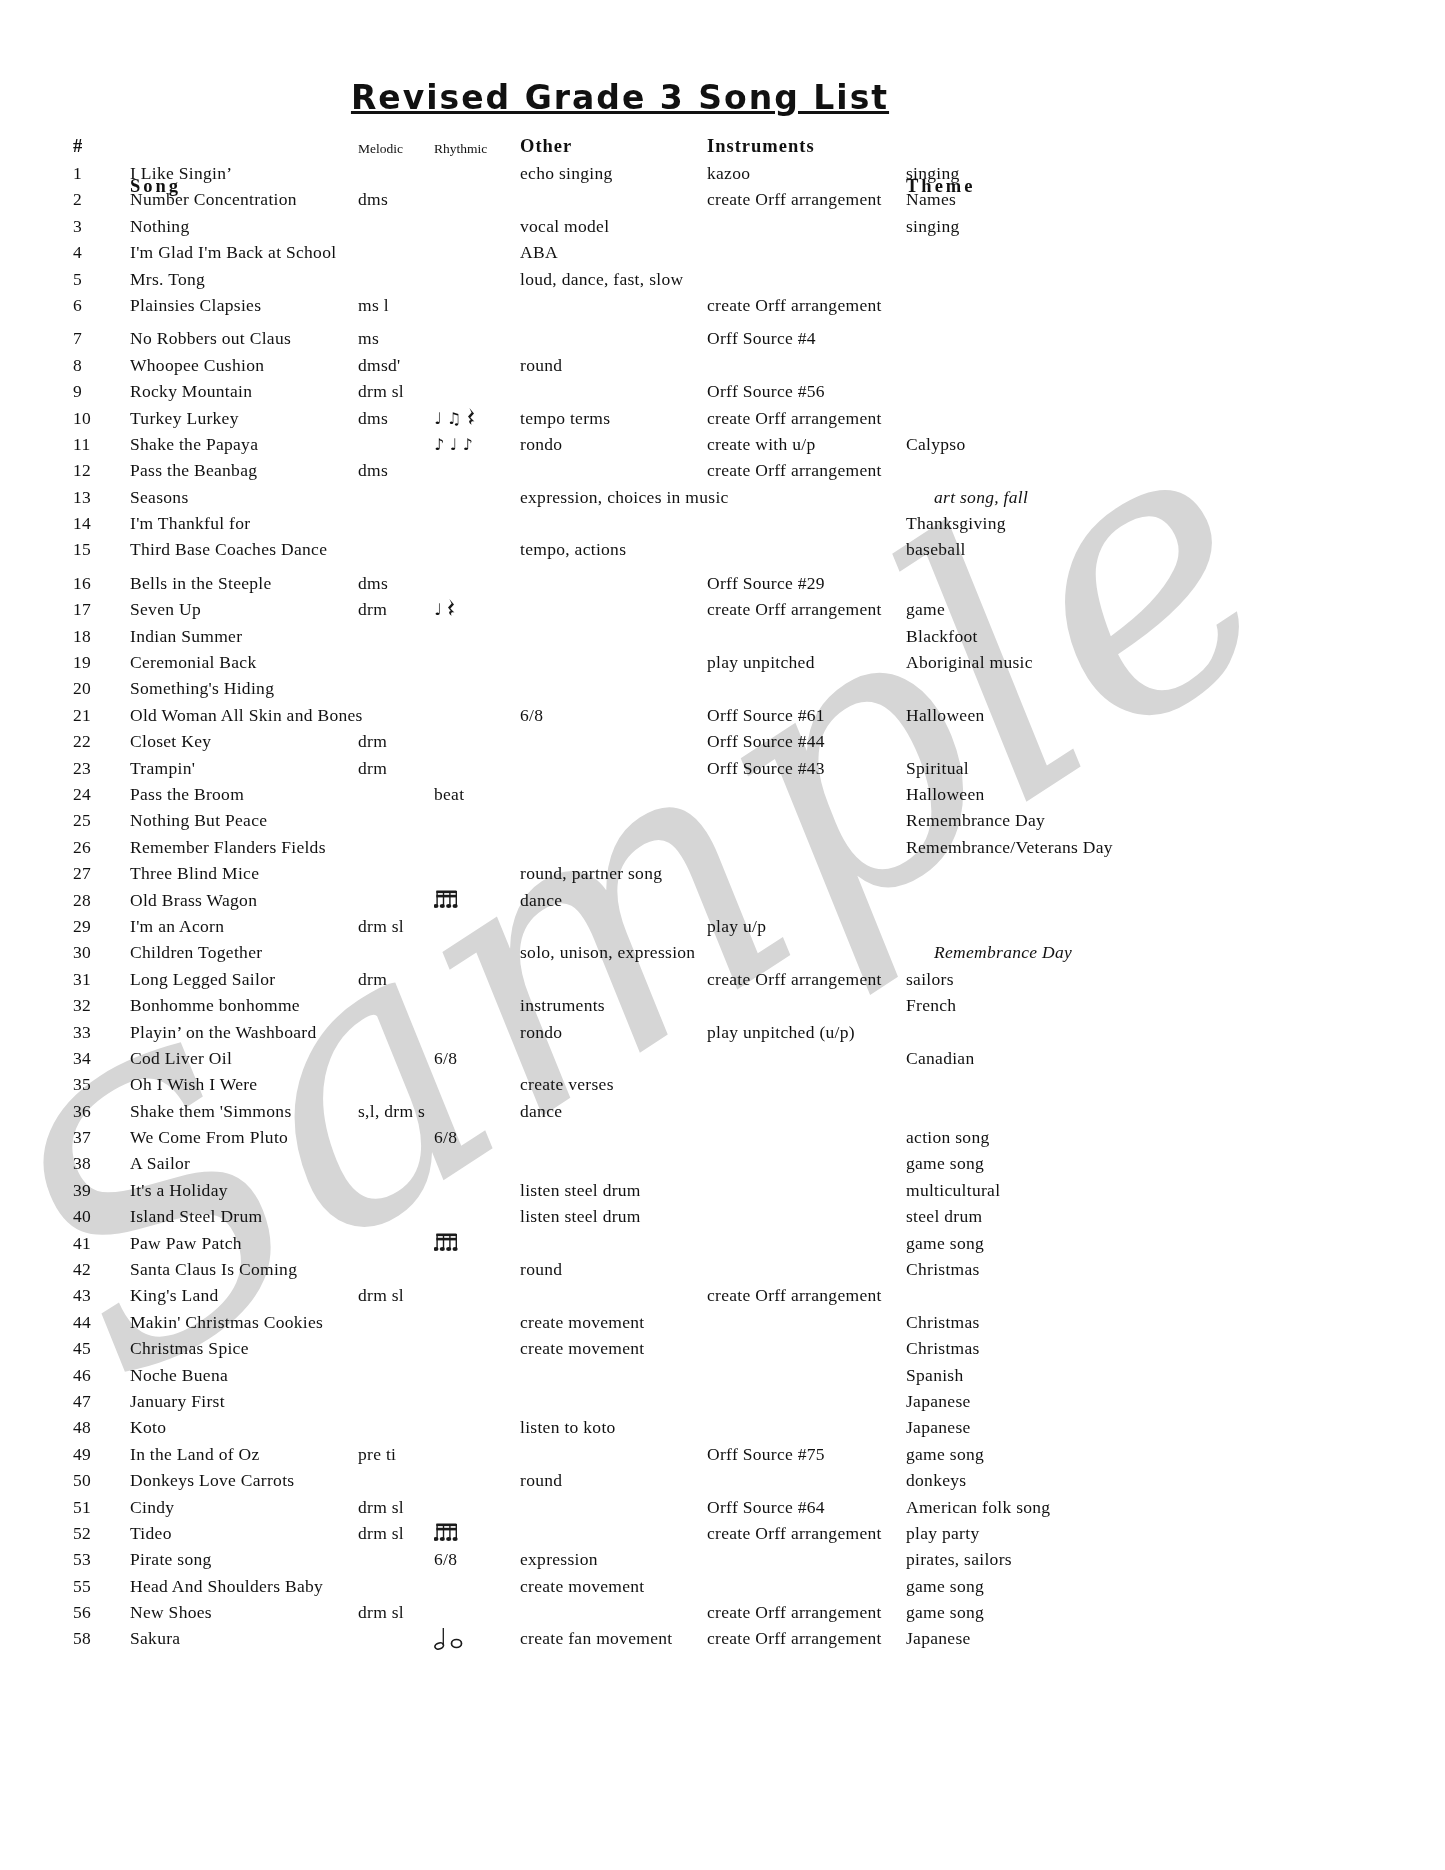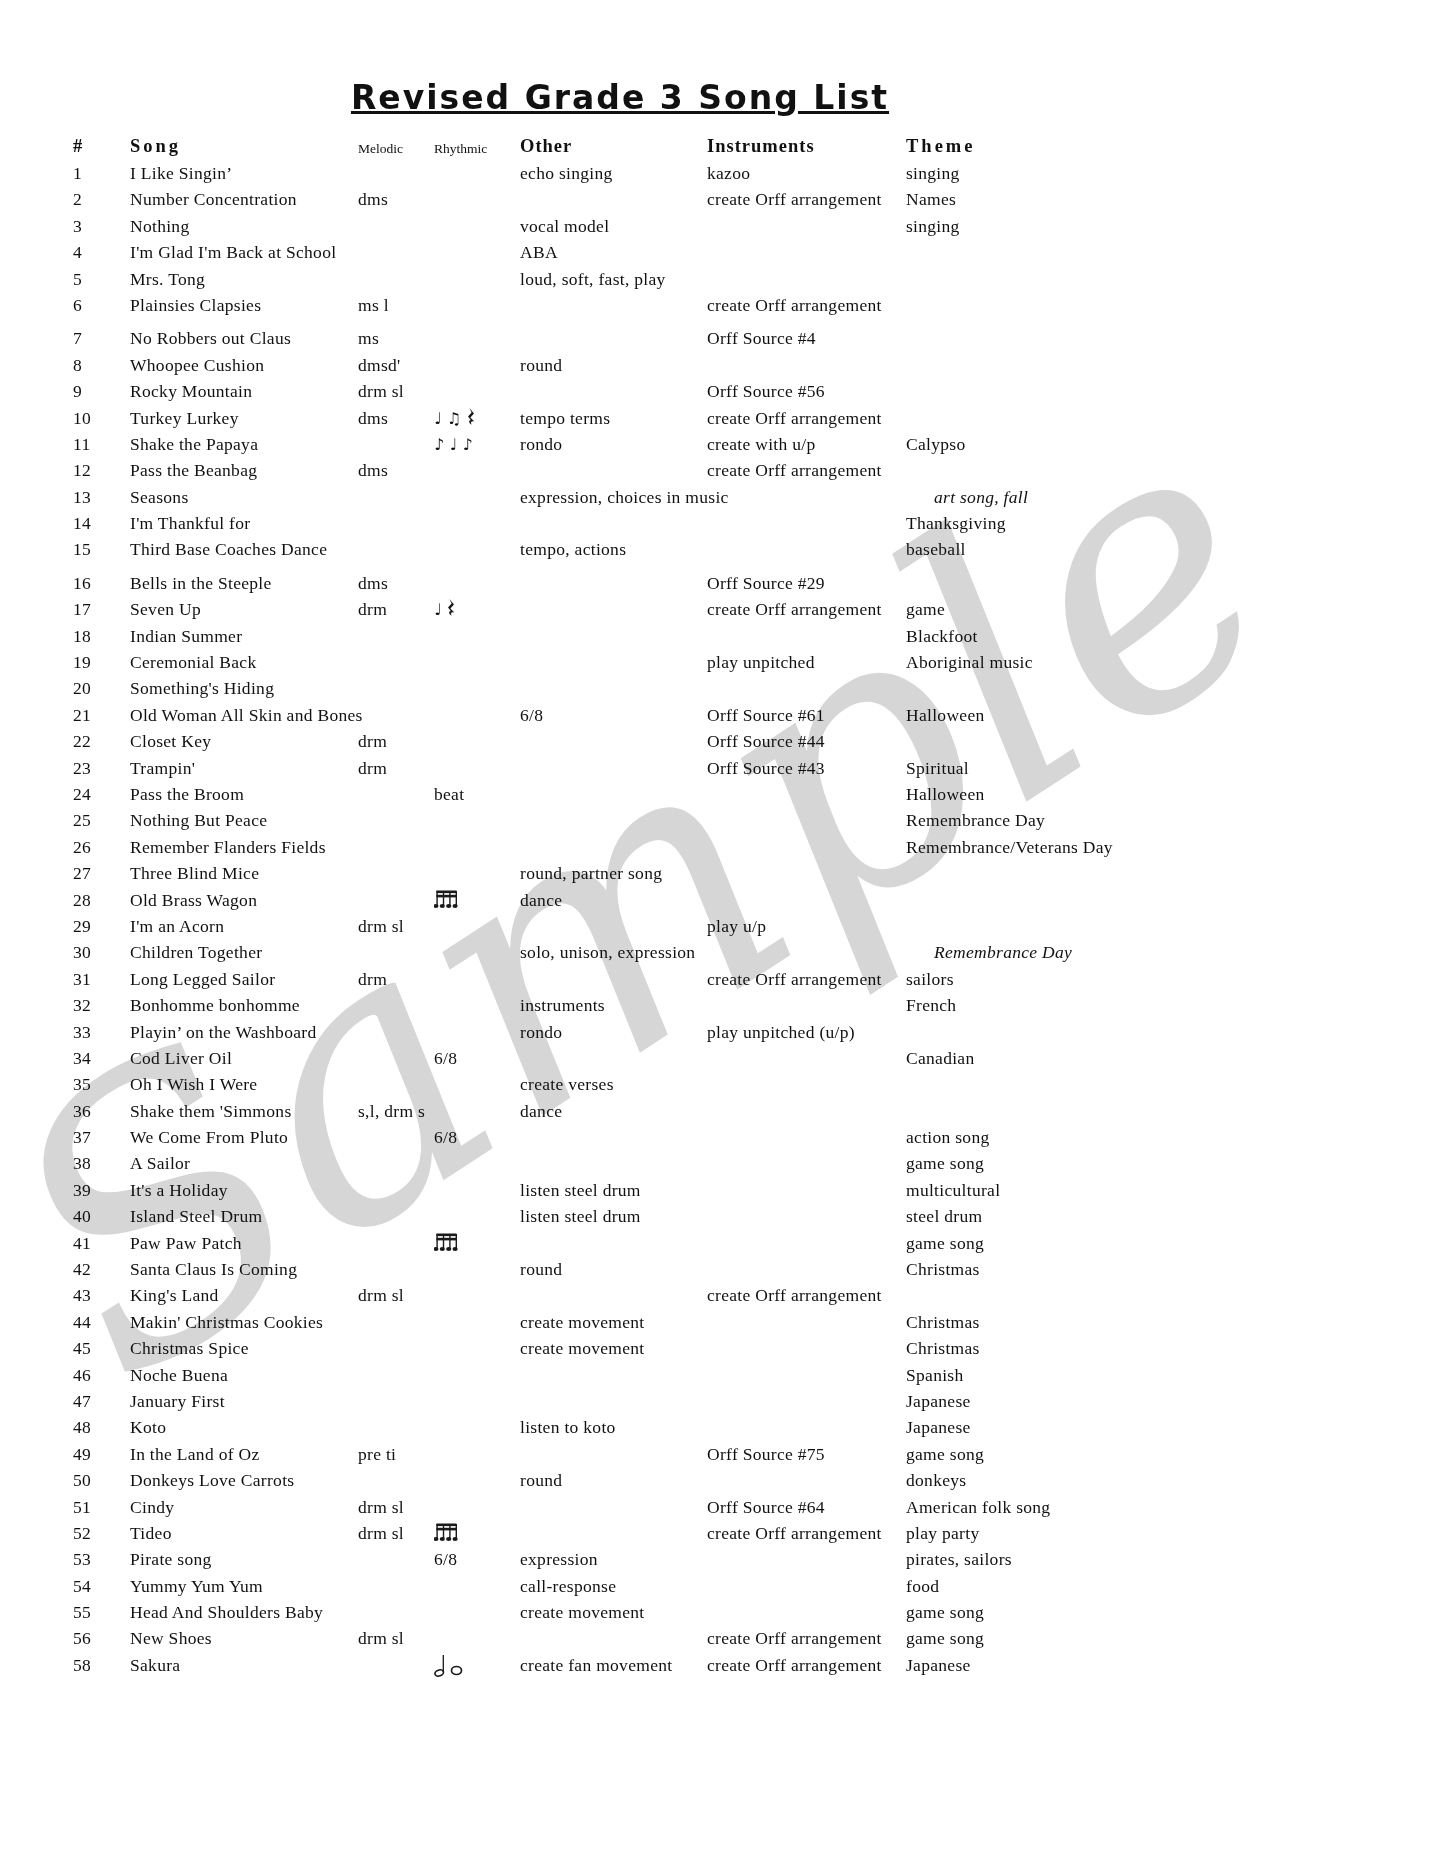--- a/index.html
+++ b/index.html
@@ -32,21 +32,21 @@
     font-weight:700;
     font-size:33px;
     letter-spacing:2px;
     z-index:2;
     text-decoration:underline;
   }
   .hdr-row,.row{position:relative;z-index:2;}
   .hdr-row{position:absolute;top:136px;left:0;width:1445px;height:28px;}
   .hdr{position:absolute;font-weight:700;font-size:18.5px;}
   .hdr.small{font-size:13.5px;font-weight:400;top:5px;}
-  .hdr.sp{letter-spacing:3px;}
+  .hdr.sp{letter-spacing:3px;margin-top:40px;}
   .hdr.sp2{letter-spacing:1px;}
   .rows{position:absolute;top:163px;left:0;width:1445px;z-index:2;}
   .row{height:26.4px;}
   .row.gap{margin-top:7px;}
   .cell{position:absolute;font-size:17.5px;letter-spacing:0.3px;white-space:nowrap;}
   .c-num{left:73px;width:50px;}
   .c-song{left:130px;width:224px;}
   .c-mel{left:358px;width:74px;}
   .c-rhy{left:434px;width:84px;}
   .c-oth{left:520px;width:184px;}
@@ -114,21 +114,21 @@
         <span class="cell c-rhy"></span>
         <span class="cell c-oth">ABA</span>
         <span class="cell c-ins"></span>
         <span class="cell c-the"></span>
       </div>
       <div class="row">
         <span class="cell c-num">5</span>
         <span class="cell c-song">Mrs. Tong</span>
         <span class="cell c-mel"></span>
         <span class="cell c-rhy"></span>
-        <span class="cell c-oth">loud, soft, fast, play</span>
+        <span class="cell c-oth">loud, dance, fast, slow</span>
         <span class="cell c-ins"></span>
         <span class="cell c-the"></span>
       </div>
       <div class="row">
         <span class="cell c-num">6</span>
         <span class="cell c-song">Plainsies Clapsies</span>
         <span class="cell c-mel">ms l</span>
         <span class="cell c-rhy"></span>
         <span class="cell c-oth"></span>
         <span class="cell c-ins">create Orff arrangement</span>
@@ -600,29 +600,20 @@
       <div class="row">
         <span class="cell c-num">53</span>
         <span class="cell c-song">Pirate song</span>
         <span class="cell c-mel"></span>
         <span class="cell c-rhy">6/8</span>
         <span class="cell c-oth">expression</span>
         <span class="cell c-ins"></span>
         <span class="cell c-the">pirates, sailors</span>
       </div>
       <div class="row">
-        <span class="cell c-num">54</span>
-        <span class="cell c-song">Yummy Yum Yum</span>
-        <span class="cell c-mel"></span>
-        <span class="cell c-rhy"></span>
-        <span class="cell c-oth">call-response</span>
-        <span class="cell c-ins"></span>
-        <span class="cell c-the">food</span>
-      </div>
-      <div class="row">
         <span class="cell c-num">55</span>
         <span class="cell c-song">Head And Shoulders Baby</span>
         <span class="cell c-mel"></span>
         <span class="cell c-rhy"></span>
         <span class="cell c-oth">create movement</span>
         <span class="cell c-ins"></span>
         <span class="cell c-the">game song</span>
       </div>
       <div class="row">
         <span class="cell c-num">56</span>

